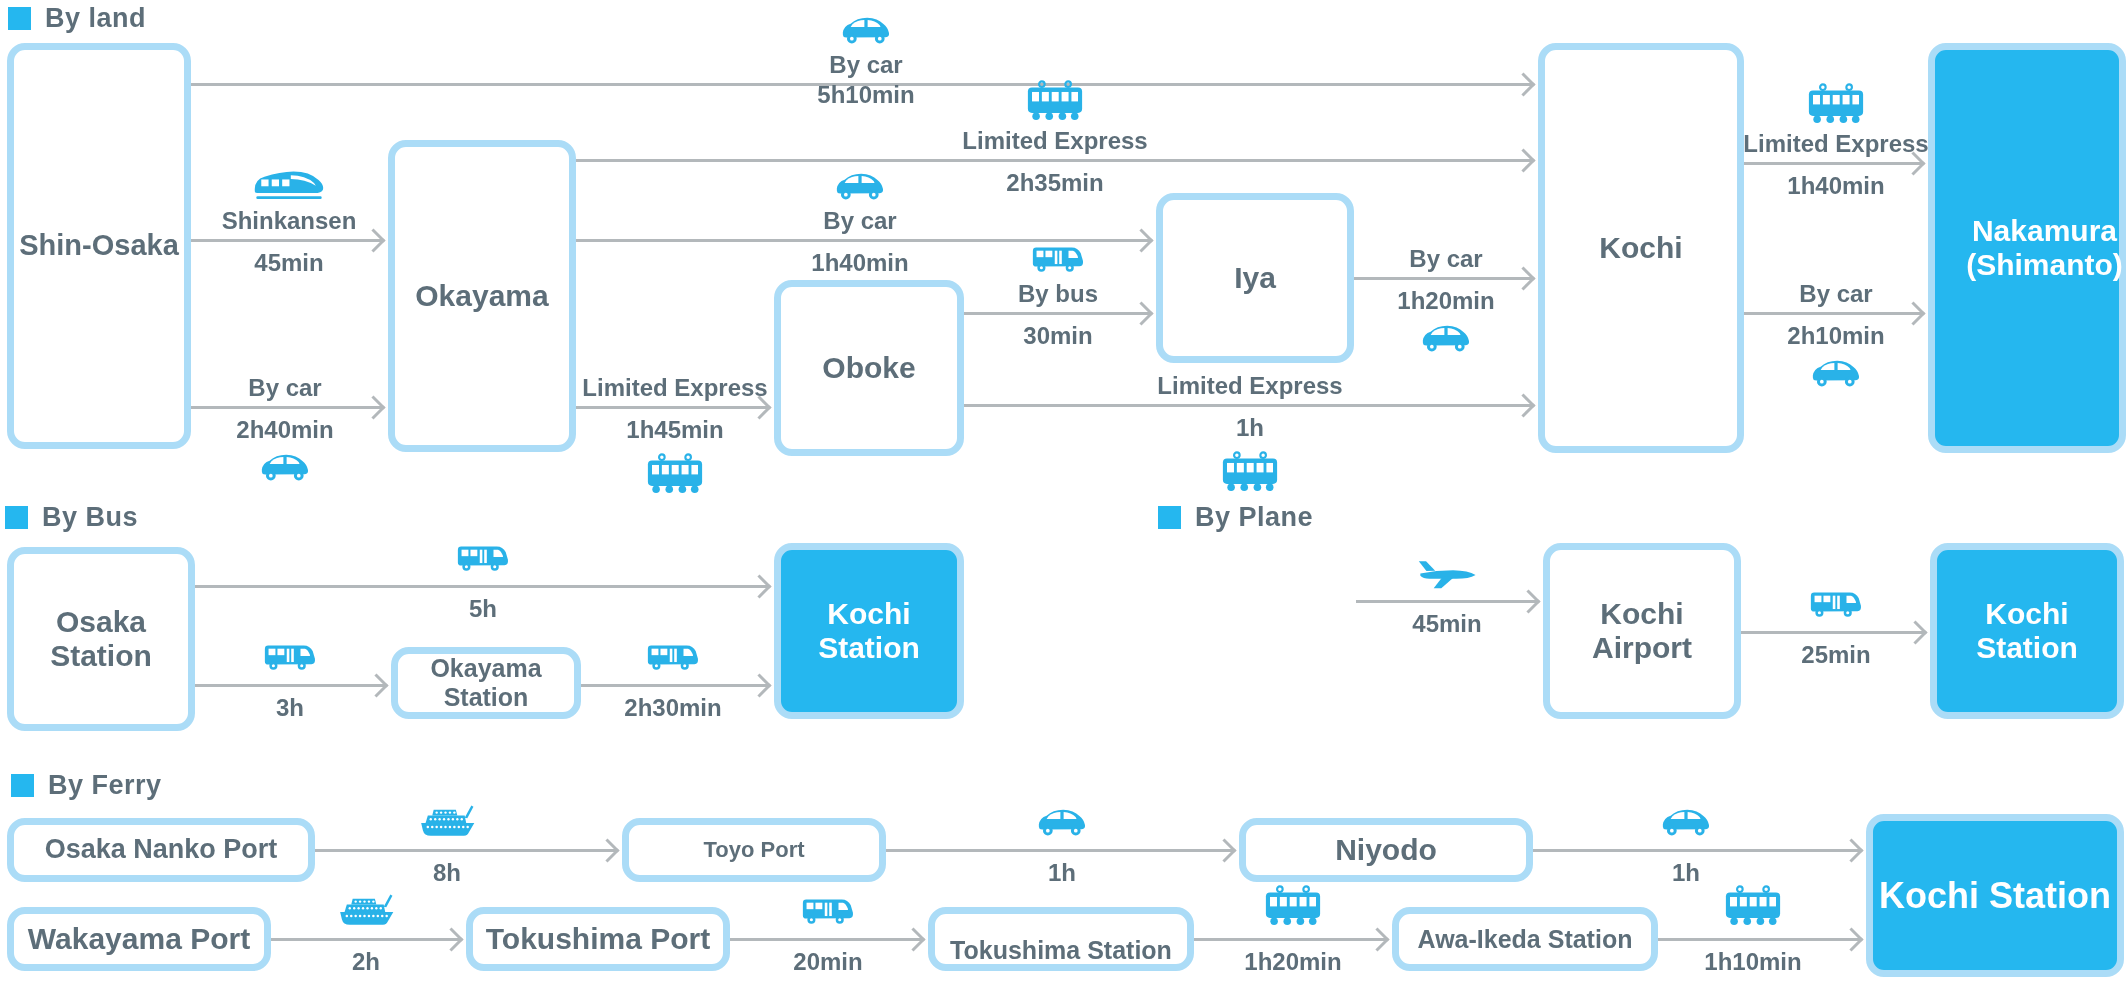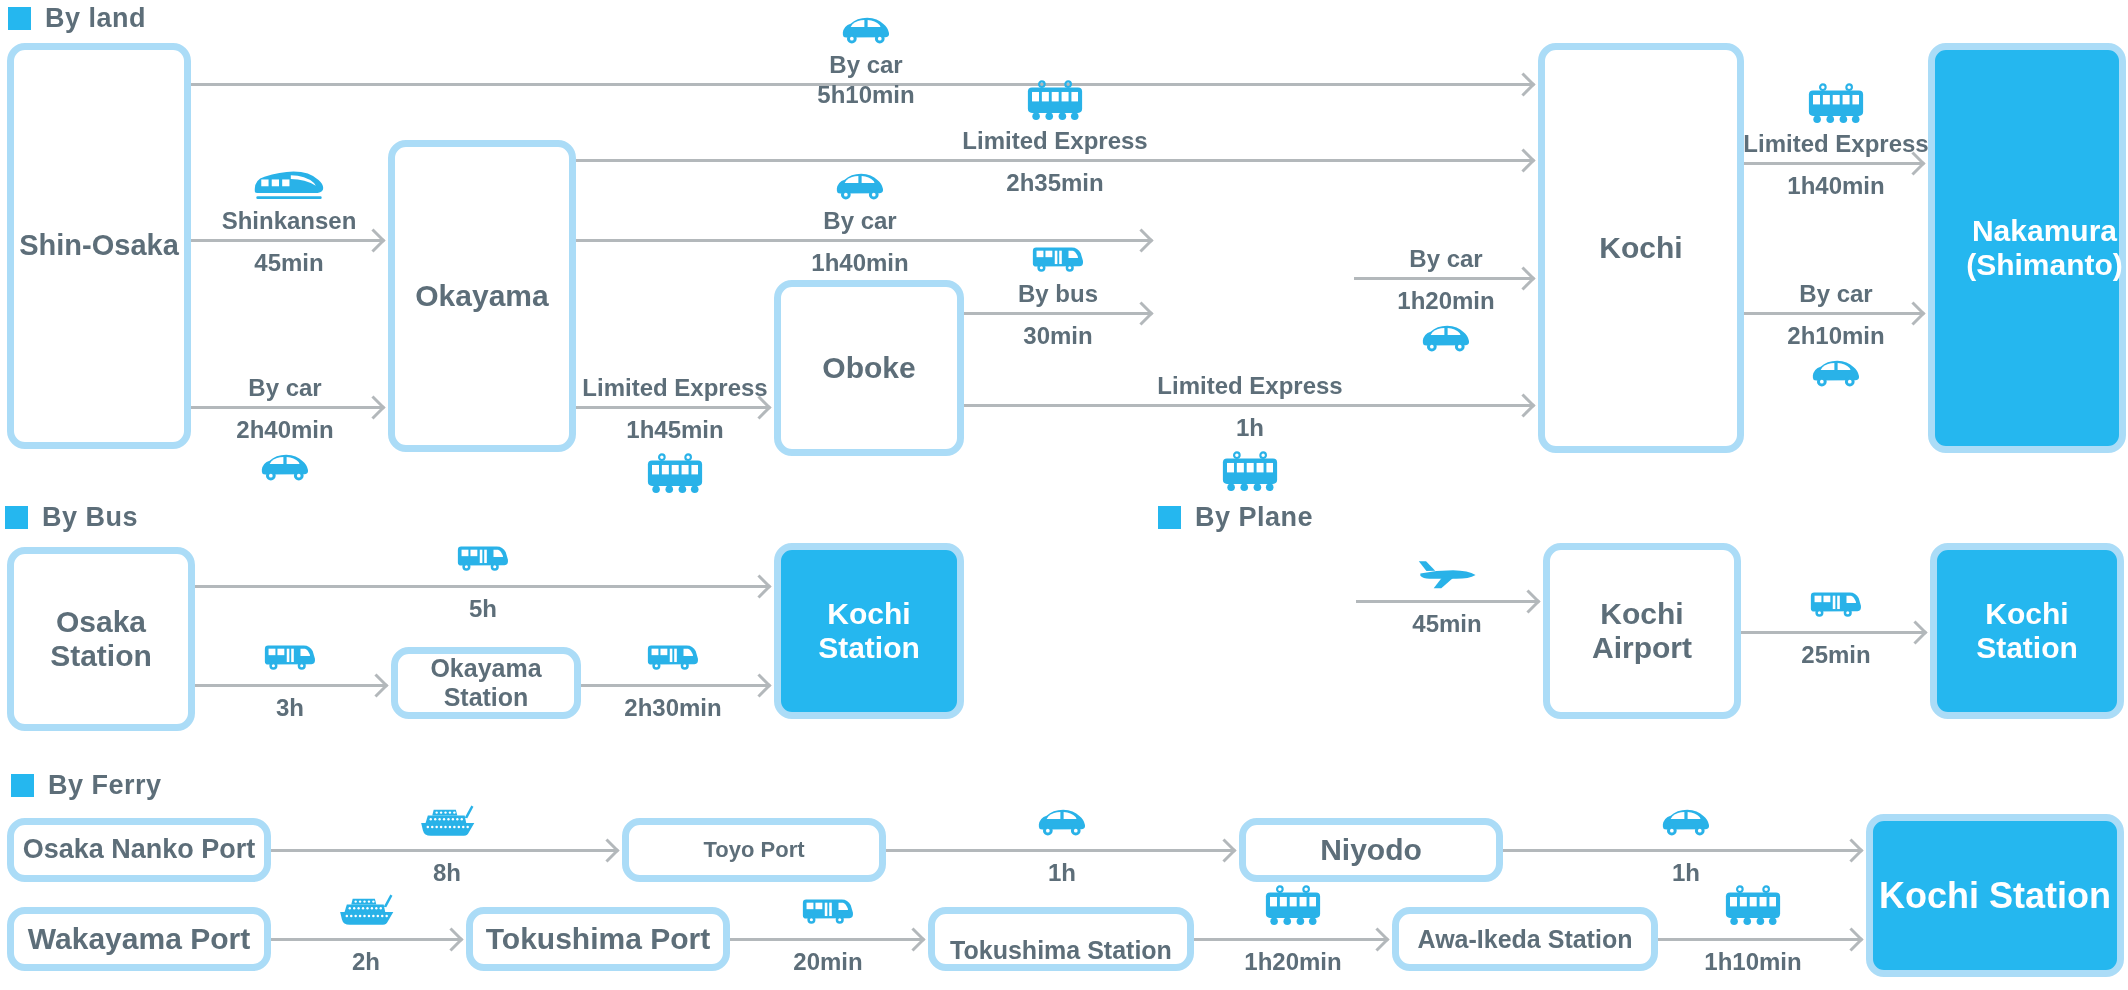--- a/index.html
+++ b/index.html
@@ -479,20 +479,25 @@
     <div class="node" style="left: 388px; top: 140px; width: 188px; height: 312px;">
       <div class="lbl" style="font-size: 30px;">
         <div>Okayama</div>
       </div>
     </div>
     <div class="node" style="left: 774px; top: 280px; width: 190px; height: 176px;">
       <div class="lbl" style="font-size: 30px;">
         <div>Oboke</div>
       </div>
     </div>
+    <div class="node" style="left: 1156px; top: 193px; width: 198px; height: 170px;">
+      <div class="lbl" style="font-size: 30px;">
+        <div>Iya</div>
+      </div>
+    </div>
     <div class="node" style="left: 1538px; top: 43px; width: 206px; height: 410px;">
       <div class="lbl" style="font-size: 30px;">
         <div>Kochi</div>
       </div>
     </div>
     <div class="node filled" style="left: 1928px; top: 43px; width: 198px; height: 410px;">
       <div class="lbl" style="font-size: 30px; margin-left: 35px;">
         <div>Nakamura</div>
         <div>(Shimanto)</div>
       </div>
@@ -520,31 +525,31 @@
         <div>Kochi</div>
         <div>Airport</div>
       </div>
     </div>
     <div class="node filled" style="left: 1930px; top: 543px; width: 194px; height: 176px;">
       <div class="lbl" style="font-size: 30px;">
         <div>Kochi</div>
         <div>Station</div>
       </div>
     </div>
-    <div class="node" style="left: 7px; top: 818px; width: 264px; height: 64px;">
+    <div class="node" style="left: 7px; top: 818px; width: 308px; height: 64px;">
       <div class="lbl" style="font-size: 27px;">
         <div>Osaka Nanko Port</div>
       </div>
     </div>
     <div class="node" style="left: 622px; top: 818px; width: 264px; height: 64px;">
       <div class="lbl" style="font-size: 22px;">
         <div>Toyo Port</div>
       </div>
     </div>
-    <div class="node" style="left: 1239px; top: 818px; width: 264px; height: 64px; justify-content: center;">
+    <div class="node" style="left: 1239px; top: 818px; width: 294px; height: 64px; justify-content: center;">
       <div class="lbl" style="font-size: 30px;">
         <div>Niyodo</div>
       </div>
     </div>
     <div class="node" style="left: 7px; top: 907px; width: 264px; height: 64px;">
       <div class="lbl" style="font-size: 30px;">
         <div>Wakayama Port</div>
       </div>
     </div>
     <div class="node" style="left: 466px; top: 907px; width: 264px; height: 64px;">

